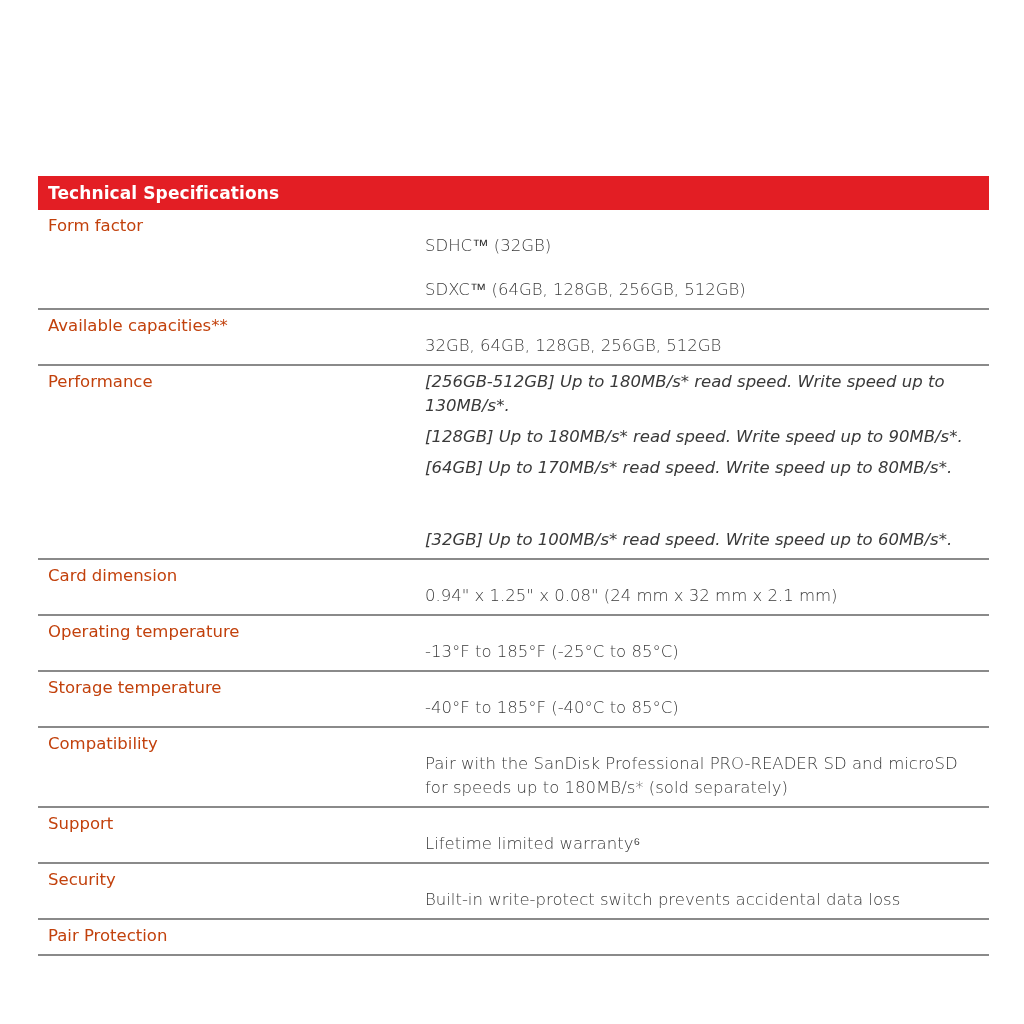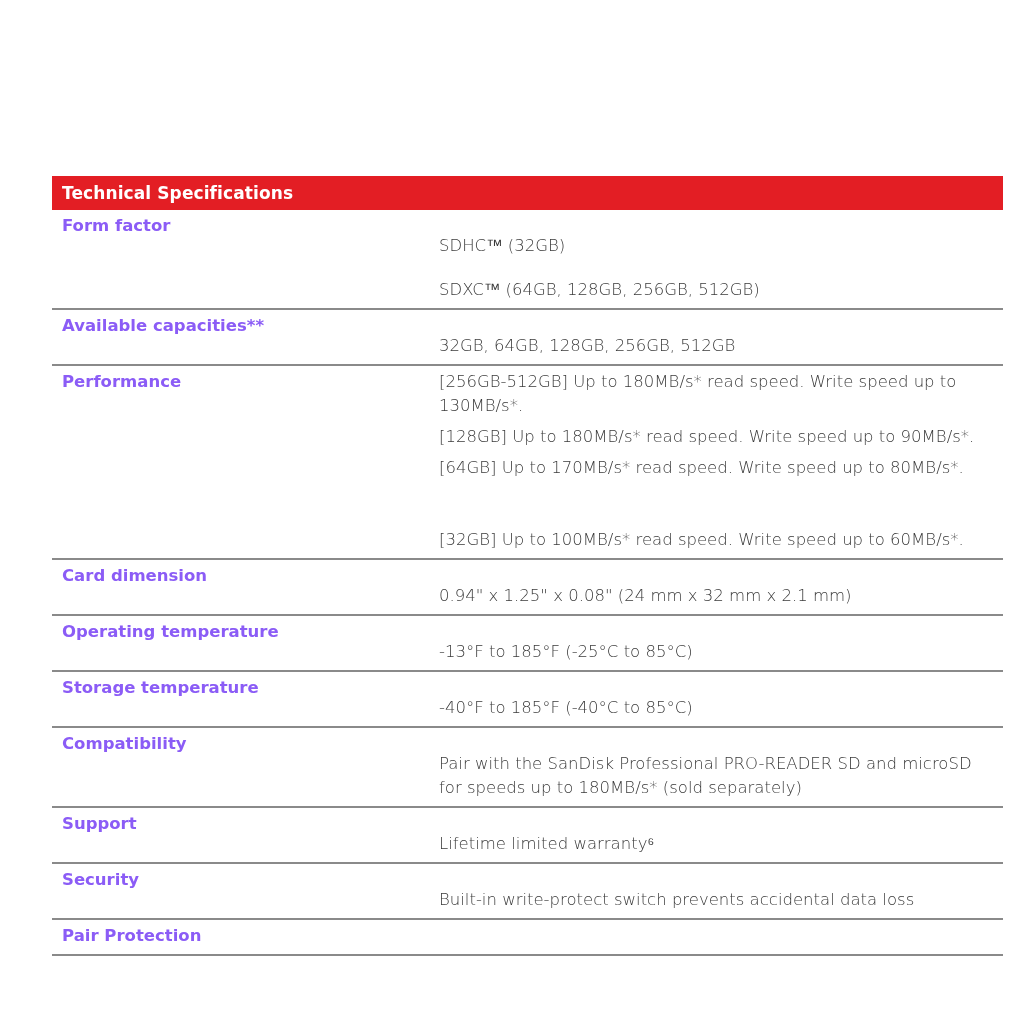--- a/index.html
+++ b/index.html
@@ -9,21 +9,21 @@
   }
   body {
     width: 1024px;
     height: 1024px;
     position: relative;
     overflow: hidden;
     font-family: "DejaVu Sans", sans-serif;
   }
   .spec-table {
     position: absolute;
-    left: 52px;
+    left: 38px;
     top: 176px;
     width: 951px;
   }
   .spec-header {
     background: #e31e24;
     height: 34px;
     display: flex;
     align-items: center;
     padding-left: 10px;
   }
@@ -35,43 +35,44 @@
   }
   .spec-row {
     display: flex;
     border-bottom: 2px solid #8a8a8a;
     padding: 4px 0 6px 0;
   }
   .spec-label {
     width: 377px;
     padding-left: 10px;
     box-sizing: border-box;
-    font-weight: bold;
+    font-weight: normal;
     font-size: 16.5px;
-    color: #8b5cf6;
+    color: #c2410c;
     line-height: 24px;
     flex-shrink: 0;
   }
   .spec-value {
     flex: 1;
     padding-left: 10px;
     padding-right: 20px;
     box-sizing: border-box;
     font-size: 16.5px;
     color: #3a3a3a;
     line-height: 24px;
     font-weight: 300;
   }
   .spec-value .line {
     display: block;
     margin-top: 20px;
   }
   .spec-value .para {
     display: block;
     margin-bottom: 7px;
+    font-style: italic;
   }
   .spec-value .para:last-child {
     margin-bottom: 0;
     margin-top: 48px;
   }
 </style>
 </head>
 <body>
 
 <div class="spec-table">

